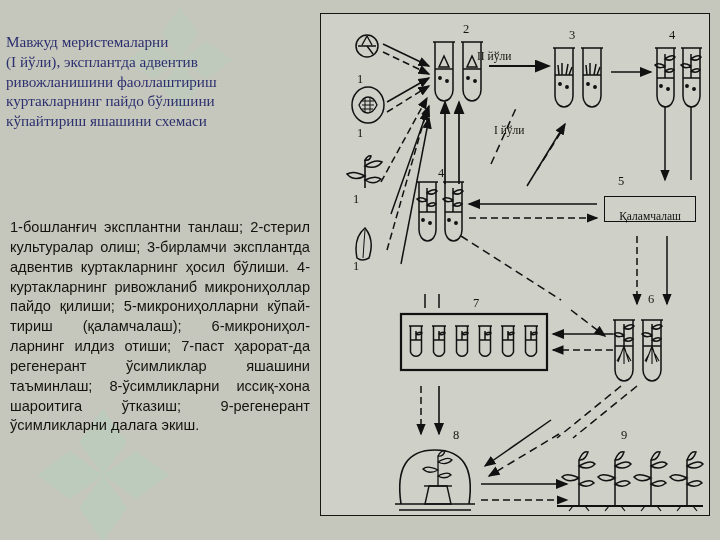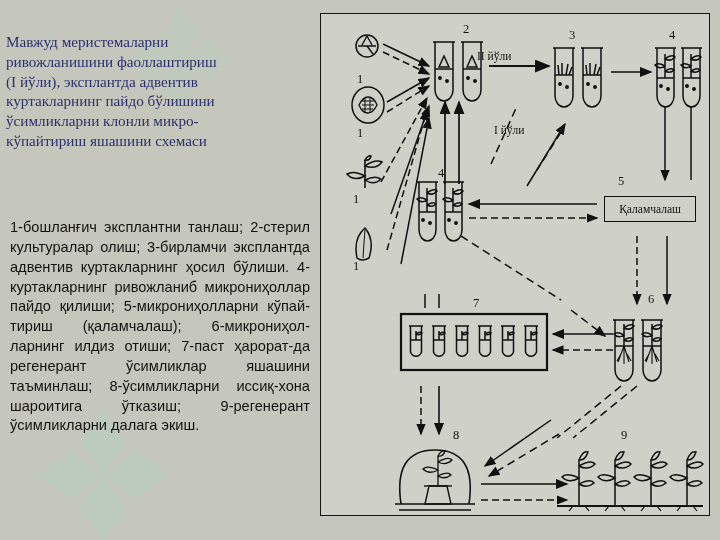--- a/index.html
+++ b/index.html
@@ -33,21 +33,21 @@
     background:#cfd0c8;border:1.6px solid #17160f;box-sizing:border-box;
   }
   #panel svg{position:absolute;left:0;top:0;}
   .lbl{
     position:absolute;font-family:"Liberation Serif",serif;
     color:#16150f;font-size:11px;
   }
   .lbl.num{font-size:12.5px;}
   .boxlbl{
     position:absolute;border:1.8px solid #111;background:#cfd0c8;
-    font-size:11.5px;color:#111;padding:3px 6px;box-sizing:border-box;
+    font-size:11.5px;color:#111;padding:10px 6px;box-sizing:border-box;
     font-family:"Liberation Serif",serif;white-space:nowrap;
   }
 </style>
 </head>
 <body>
 
 <div id="slide">
 
   <div class="wm" style="left:28px;top:400px;">
     <svg width="150" height="150" viewBox="0 0 100 100">
@@ -79,24 +79,23 @@
       <path d="M50 50 L66 72 L50 94 L34 72 Z" fill="#a8d6bd"></path>
       <path d="M6 50 L28 34 L50 50 L28 66 Z" fill="#a8d6bd"></path>
       <path d="M50 50 L72 34 L94 50 L72 66 Z" fill="#a8d6bd"></path>
     </svg>
   </div>
 
   <div id="left">
 
     <div id="title">
       <div>Мавжуд меристемаларни</div>
+      <div>(I йўли), эксплантда адвентив</div>
       <div>ривожланишини фаоллаштириш</div>
-      <div>(I йўли), эксплантда адвентив</div>
       <div>куртакларнинг пайдо бўлишини</div>
-      <div>ўсимликларни клонли микро-</div>
       <div>кўпайтириш  яшашини схемаси</div>
     </div>
 
     <div id="legend">1-бошланғич эксплантни танлаш; 2-стерил культуралар олиш; 3-бирламчи эксплантда адвентив куртакларнинг ҳосил бўлиши. 4-куртакларнинг ривожланиб микрониҳоллар пайдо қилиши; 5-микрониҳолларни кўпай-тириш (қаламчалаш); 6-микрониҳол-ларнинг илдиз отиши; 7-паст ҳарорат-да регенерант ўсимликлар яшашини таъминлаш; 8-ўсимликларни иссиқ-хона шароитига ўтказиш; 9-регенерант ўсимликларни далага экиш.</div>
   </div>
 
   <div id="panel">
 
     <svg width="387" height="500" viewBox="0 0 387 500">
       <defs>

